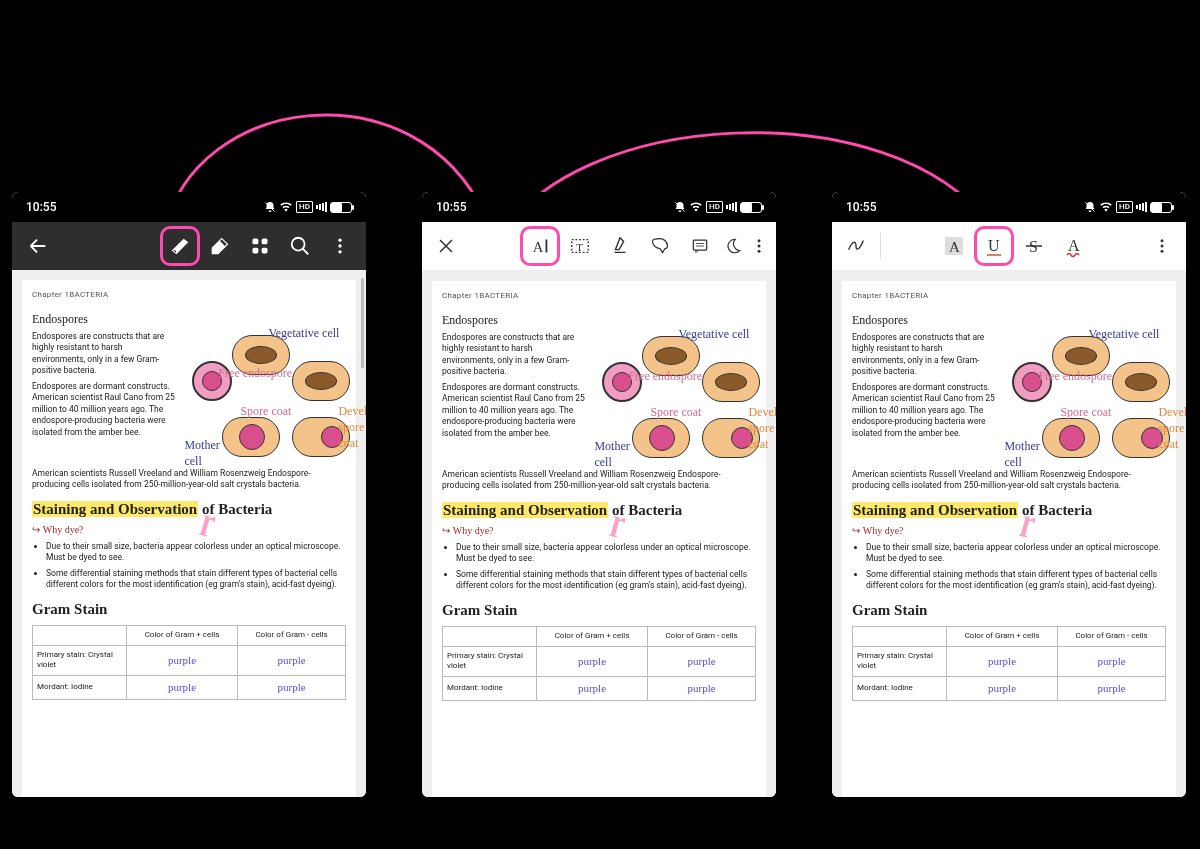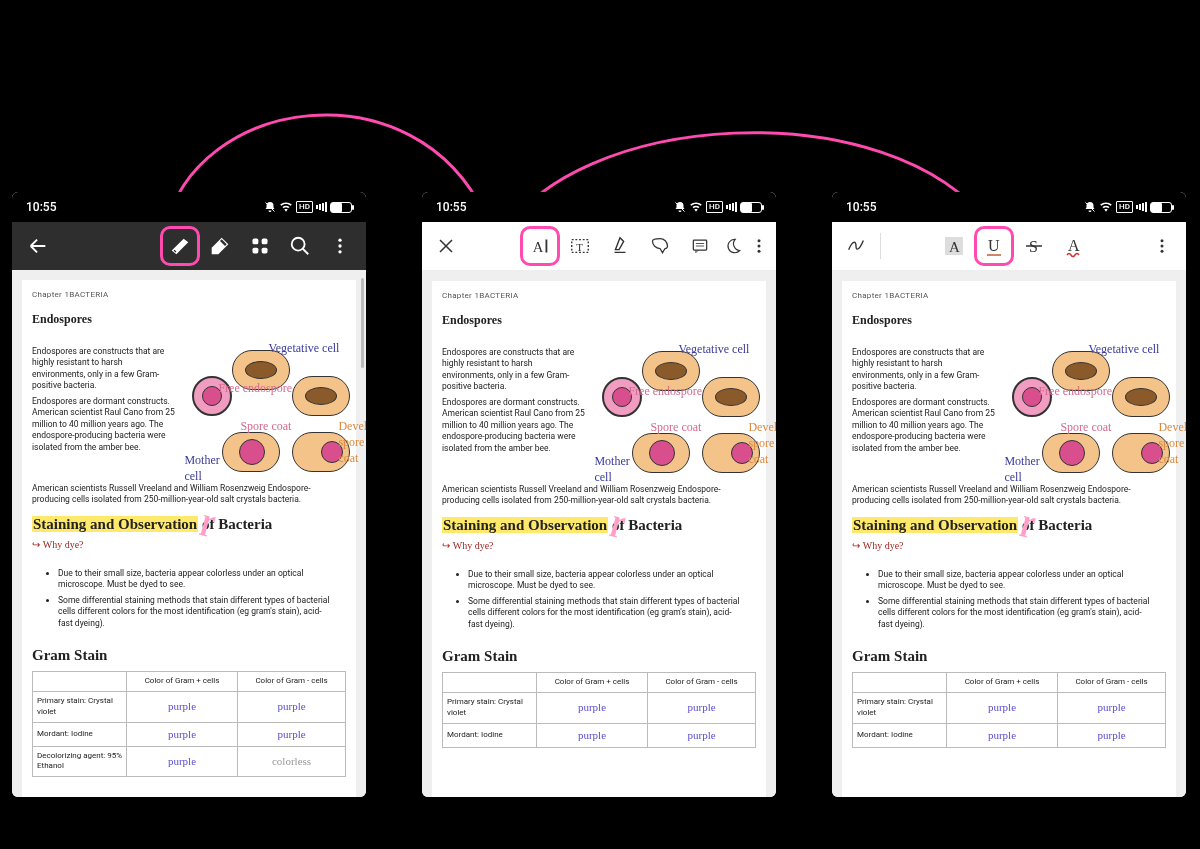--- a/index.html
+++ b/index.html
@@ -24,37 +24,37 @@
 .tb-btn{width:40px;height:40px;display:flex;align-items:center;justify-content:center;color:#fff}
 
 .tb-light{height:48px;background:#fff;display:flex;align-items:center;padding:0 4px;color:#333;border-bottom:1px solid #eee}
 .tb-light .spacer{flex:1}
 .tb-light .tb-btn{color:#333}
 .sel{box-sizing:border-box;border:3px solid #ff4baf;border-radius:10px}
 
 .doc{height:calc(605px - 78px);overflow:hidden;background:#efefef;padding:10px 10px 0 10px}
 .page{background:#fff;height:100%;padding:10px 10px 0 10px;font-size:8.5px;color:#222;line-height:1.35;position:relative}
 .pagehdr{display:flex;font-size:8px;color:#555;letter-spacing:.3px;margin-bottom:10px}
-.h1{font-size:12px;font-weight:700;font-family:Georgia,serif;margin:2px 0 19px}
+.h1{font-size:12px;font-weight:400;font-family:Georgia,serif;margin:2px 0 4px}
 .h2{font-size:15px;font-weight:700;font-family:Georgia,serif;margin:8px 0 4px}
 .hl{background:#ffe96b;padding:0 1px}
 .note{color:#9a1d1d;font-family:"Comic Sans MS",cursive;font-size:10px}
 .bodywrap{display:flex;gap:6px}
 .bodytext{flex:0 0 46%}
 .diagram{flex:1;position:relative;height:135px}
 
 .cell{position:absolute;border-radius:50%;border:1px solid #333}
 .cell.orange{background:#f4c38a;width:56px;height:38px;border-radius:20px}
 .cell.pink{background:#f19cc1;width:36px;height:36px}
 .cell.inner{position:absolute;border-radius:50%}
 .dlabel{position:absolute;font-family:"Comic Sans MS",cursive;font-size:12px;color:#333;white-space:nowrap}
 .dlabel.blue{color:#3a3a9a}
 .dlabel.pinkt{color:#d46a8e}
 .dlabel.orange{color:#d9883e}
-.bul{margin:16px;padding-left:10px}
+.bul{margin:4px;padding-left:10px}
 .bul li{margin:4px 0}
 table.gram{border-collapse:collapse;width:100%;margin-top:6px;font-size:8px}
 table.gram th,table.gram td{border:1px solid #bbb;padding:4px 2px;text-align:center}
 table.gram th{font-weight:400;background:#fff}
 .purple{font-family:"Comic Sans MS",cursive;color:#5a4fcf;font-size:11px}
 .colorless{font-family:"Comic Sans MS",cursive;color:#999;font-size:11px}
 .rowhdr{width:30%;text-align:left !important;padding-left:4px !important}
 .swirl-r{position:absolute;color:#ff9ec7;font-family:cursive;font-size:30px;font-weight:700;transform:rotate(15deg)}
 .scrollbar{position:absolute;right:2px;top:86px;width:3px;height:90px;background:#bbb;border-radius:2px}
 
@@ -198,25 +198,20 @@
         <tr>
                 <td class="rowhdr">Primary stain: Crystal violet</td>
                 <td class="purple">purple</td>
                 <td class="purple">purple</td>
               </tr>
         <tr>
                 <td class="rowhdr">Mordant: Iodine</td>
                 <td class="purple">purple</td>
                 <td class="purple">purple</td>
               </tr>
-        <tr>
-                <td class="rowhdr">Decolorizing agent: 95% Ethanol</td>
-                <td class="purple">purple</td>
-                <td class="colorless">colorless</td>
-              </tr>
       </tbody>
           </table>
     </div>
   </div>
 </div>
 
 <div class="phone p2">
   <div class="statusbar">
     <span>10:55</span>
     <div class="status-icons">

